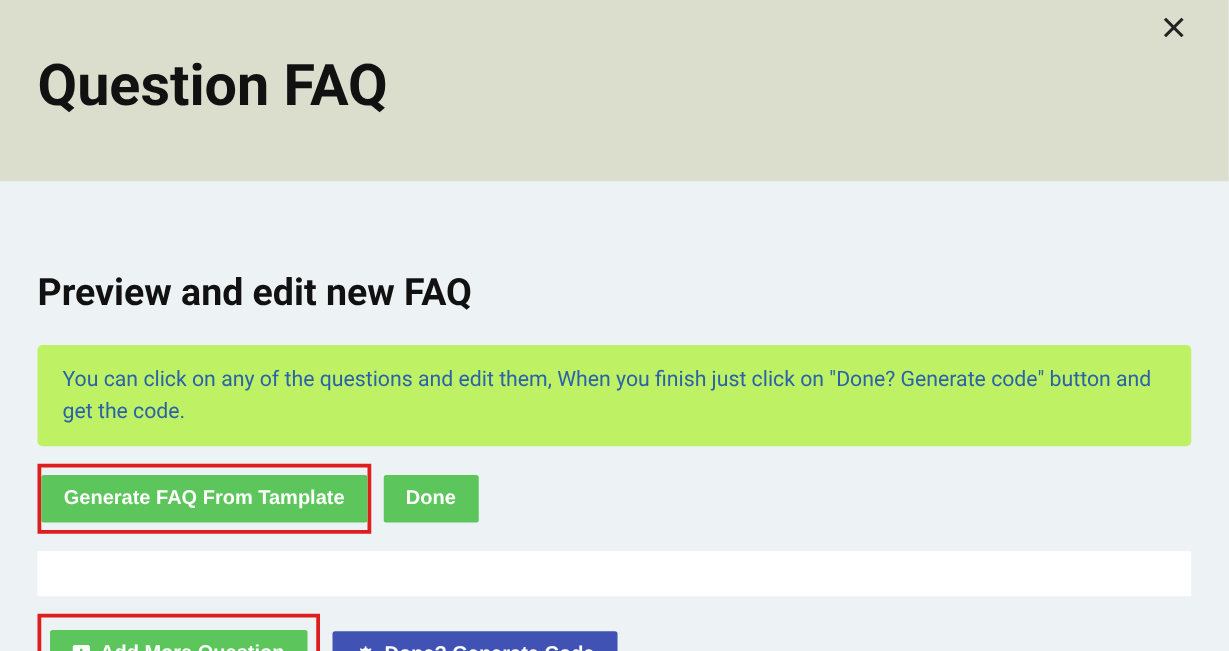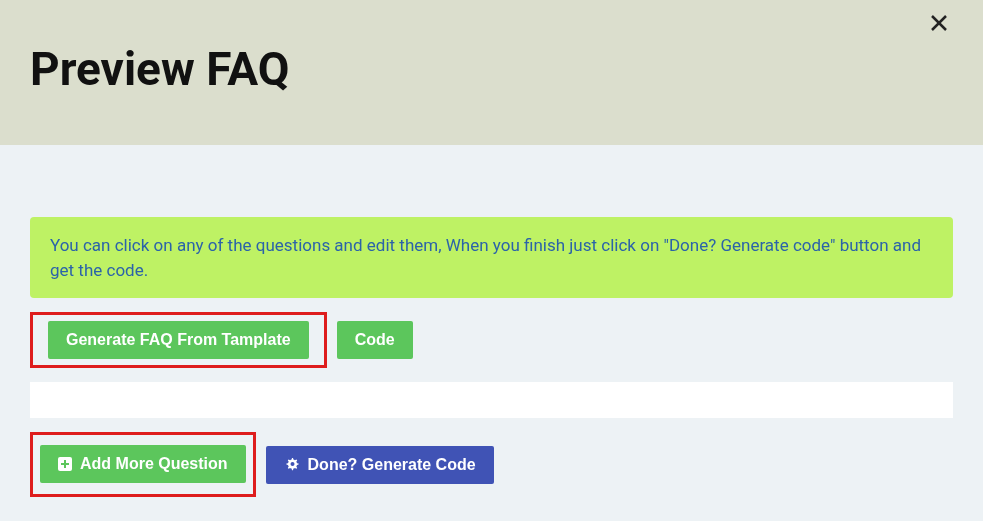--- a/index.html
+++ b/index.html
@@ -74,21 +74,21 @@
       border-radius: 2px;
     }
     .btn-green {
       background: #5cc65c;
     }
     .btn-blue {
       background: #4053b5;
     }
     .highlight-frame {
       border: 3px solid #de1d1d;
-      padding: 6px 15px;
+      padding: 6px 0;
       display: inline-flex;
     }
     .highlight-frame.second {
       padding: 10px 7px 11px 7px;
       margin-left: -14px;
     }
     .white-panel {
       background: #fff;
       height: 36px;
       margin: 14px 0 14px 0;
@@ -113,37 +113,38 @@
 
 <div class="header">
   <button class="close-btn">
     <span class="icon">
       <svg width="18" height="18" viewBox="0 0 18 18">
         <line x1="2" y1="2" x2="16" y2="16" stroke="#222" stroke-width="2.5"></line>
         <line x1="16" y1="2" x2="2" y2="16" stroke="#222" stroke-width="2.5"></line>
       </svg>
     </span>
   </button>
-  <h1 class="header-title">Preview FAQ</h1>
+  <h1 class="header-title">Question FAQ</h1>
 </div>
 
 <div class="content">
+  <h2 class="section-title">Preview and edit new FAQ</h2>
 
   <div class="info-box">
     <span>You can click on any of the questions and edit them, When you finish just click on "Done? Generate code" button and get the code.</span>
   </div>
 
   <div class="button-row">
     <div class="highlight-frame">
       <button class="btn btn-green">
         <span>Generate FAQ From Tamplate</span>
       </button>
     </div>
     <button class="btn btn-green">
-      <span>Code</span>
+      <span>Done</span>
     </button>
   </div>
 
   <div class="white-panel"></div>
 
   <div class="button-row-2">
     <div class="highlight-frame second">
       <button class="btn btn-green">
         <span class="icon">
           <svg width="14" height="14" viewBox="0 0 14 14">

